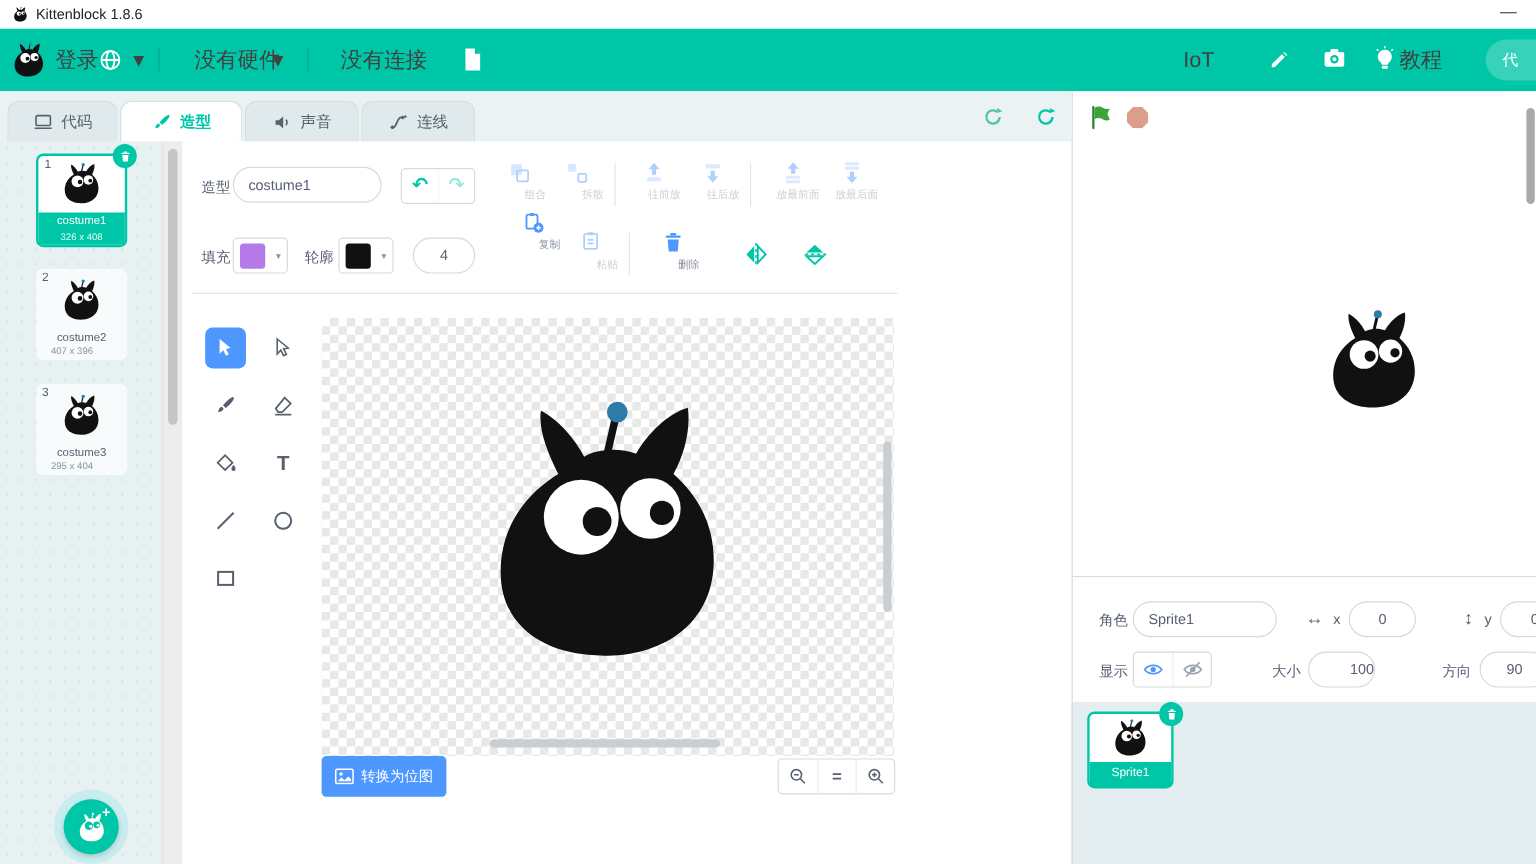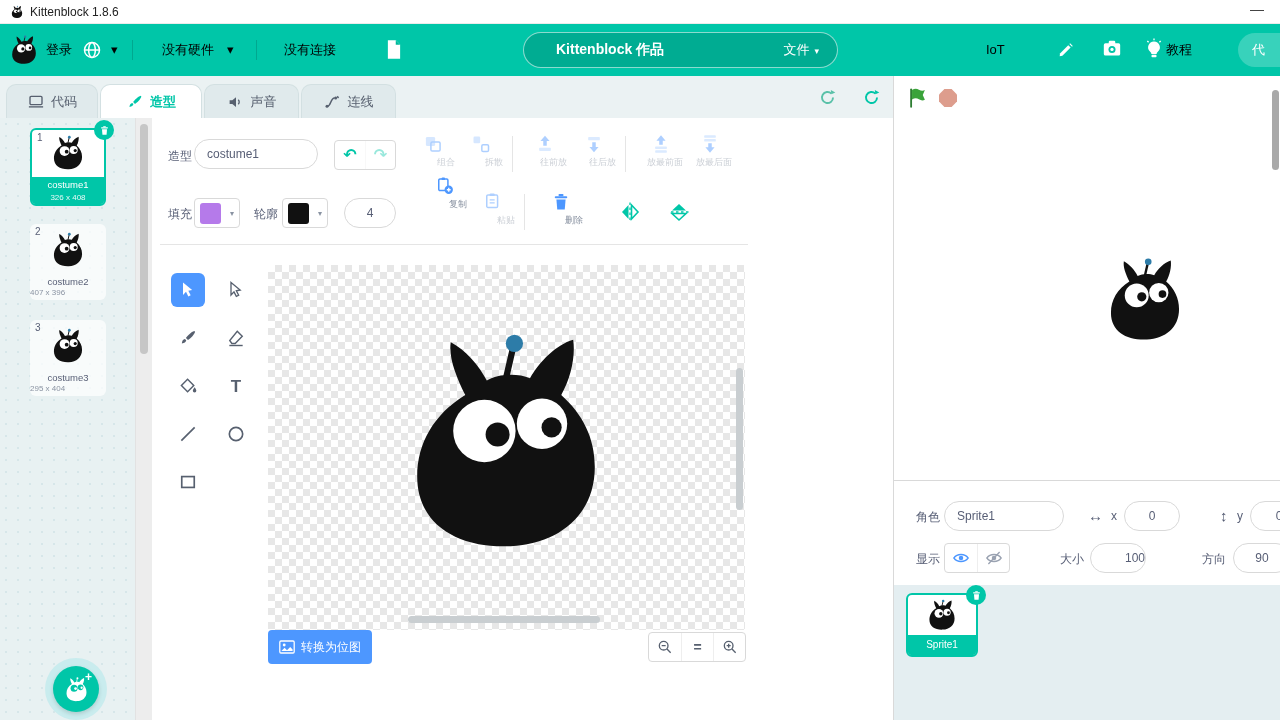--- a/index.html
+++ b/index.html
@@ -13,21 +13,21 @@
   .abs{position:absolute;}
 
   
   .titlebar{position:absolute;left:0;top:0;width:1280px;height:24px;background:#fff;border-bottom:1px solid #ececec;}
   .tb-title{position:absolute;left:30px;top:0;line-height:24px;font-size:12px;color:#222;}
   .tb-cat{position:absolute;left:10px;top:5px;width:14px;height:14px;}
   .tb-min{position:absolute;right:16px;top:1px;font-size:14px;color:#444;}
 
   
   .menubar{position:absolute;left:0;top:24px;width:1280px;height:52px;background:var(--teal);color:#fff;}
-  .menubar .mtxt{position:absolute;top:0;line-height:52px;font-size:13px;color:#000000;white-space:nowrap;}
+  .menubar .mtxt{position:absolute;top:0;line-height:52px;font-size:18px;color:#404040;white-space:nowrap;}
   .menubar .vdivider{position:absolute;top:16px;width:1px;height:20px;background:rgba(0,0,0,.15);}
   .caret{font-size:9px;color:#fff;margin-left:5px;}
   .project-pill{position:absolute;left:523px;top:8px;width:315px;height:36px;border-radius:18px;
     background:rgba(0,0,0,.13);border:1px solid rgba(255,255,255,.55);display:flex;align-items:center;}
   .project-pill .ptitle{font-size:14px;font-weight:bold;margin-left:32px;flex:1;}
   .project-pill .pfile{font-size:13px;margin-right:18px;}
   .code-pill{position:absolute;left:1238px;top:9px;height:34px;padding:0 18px 0 14px;border-radius:17px 0 0 17px;
     background:rgba(255,255,255,.22);line-height:34px;font-size:13px;color:#fff;}
 
   
@@ -39,21 +39,21 @@
   .tab.active .ticon{color:var(--teal);}
 
   
   .costume-panel{position:absolute;left:0;top:118px;width:135px;height:602px;background:var(--panel);
     background-image:radial-gradient(circle,#d6e6e9 1px,transparent 1.2px);background-size:12px 12px;}
   .cost-card{position:absolute;left:30px;width:76px;background:rgba(255,255,255,.7);border-radius:6px;}
   .cost-card.selected{background:#fff;border:2.5px solid var(--teal);}
   .cost-idx{position:absolute;top:2px;left:5px;font-size:10px;color:#575e75;}
   .cost-thumb{position:absolute;left:50%;transform:translateX(-50%);top:7px;width:38px;height:38px;}
   .cost-name{position:absolute;left:0;right:0;bottom:13px;text-align:center;font-size:9.5px;color:#575e75;}
-  .cost-size{position:absolute;left:0;right:16px;bottom:3px;text-align:left;font-size:8px;color:#8a93a2;}
+  .cost-size{position:absolute;left:0;right:16px;bottom:3px;text-align:center;font-size:8px;color:#8a93a2;}
   .cost-strip{position:absolute;left:0;right:0;bottom:0;height:27px;background:var(--teal);border-radius:0 0 3px 3px;}
   .cost-strip .cname{position:absolute;left:0;right:0;top:2px;text-align:center;font-size:9.5px;color:#fff;}
   .cost-strip .csize{position:absolute;left:0;right:0;bottom:2px;text-align:center;font-size:8px;color:rgba(255,255,255,.9);}
   .del-badge{position:absolute;top:-10px;right:-10px;width:20px;height:20px;border-radius:50%;background:var(--teal);
     display:flex;align-items:center;justify-content:center;}
   .add-halo{position:absolute;left:45px;top:540px;width:62px;height:62px;border-radius:50%;background:#c9ecee;}
   .add-btn{position:absolute;left:53px;top:548px;width:46px;height:46px;border-radius:50%;background:var(--teal);
     display:flex;align-items:center;justify-content:center;box-shadow:0 2px 4px rgba(0,0,0,.15);}
   .add-plus{position:absolute;top:4px;right:7px;color:#fff;font-size:12px;font-weight:bold;}
 
@@ -171,24 +171,20 @@
     <span class="mtxt caret" style="left:106px" data-interactable="false">▾</span>
     <span class="vdivider" style="left:132px" data-interactable="false"></span>
     <span class="mtxt" style="left:162px" data-interactable="true"><span>没有硬件</span></span>
     <span class="mtxt caret" style="left:222px" data-interactable="false">▾</span>
     <span class="vdivider" style="left:256px" data-interactable="false"></span>
     <span class="mtxt" style="left:284px" data-interactable="true">没有连接</span>
     <svg class="abs" style="left:386px;top:15px;width:16px;height:21px" viewBox="0 0 18 24" data-interactable="true">
       <path d="M2 1.5h9l5 5v16H2z" fill="#fff"></path>
         <path d="M11 1.5v5h5z" fill="#00b89b"></path>
     </svg>
-    <div class="project-pill" data-interactable="false">
-      <span class="ptitle" data-interactable="false">Kittenblock 作品</span>
-      <span class="pfile" data-interactable="true"><span>文件</span><span class="caret" data-interactable="false">▾</span></span>
-    </div>
     <span class="mtxt" style="left:986px" data-interactable="true">IoT</span>
     <svg class="abs" style="left:1057px;top:17px;width:18px;height:18px" viewBox="0 0 24 24" data-interactable="true">
       <path d="M4 16.5 15 5.5l3.2 3.2L7.2 19.7 3.6 20.4z" fill="#fff"></path>
         <path d="M16.5 4l3.5 3.5 1-1L17.5 3z" fill="#fff"></path>
     </svg>
     <svg class="abs" style="left:1102px;top:16px;width:20px;height:18px" viewBox="0 0 24 22" data-interactable="true">
       <rect x="8" y="1" width="8" height="5" rx="1.5" fill="#fff"></rect>
       <rect x="2" y="4" width="20" height="15" rx="2" fill="#fff"></rect>
       <circle cx="12" cy="11.5" r="4.3" fill="#00c6a8"></circle>
         <circle cx="12" cy="11.5" r="2" fill="#fff"></circle>

